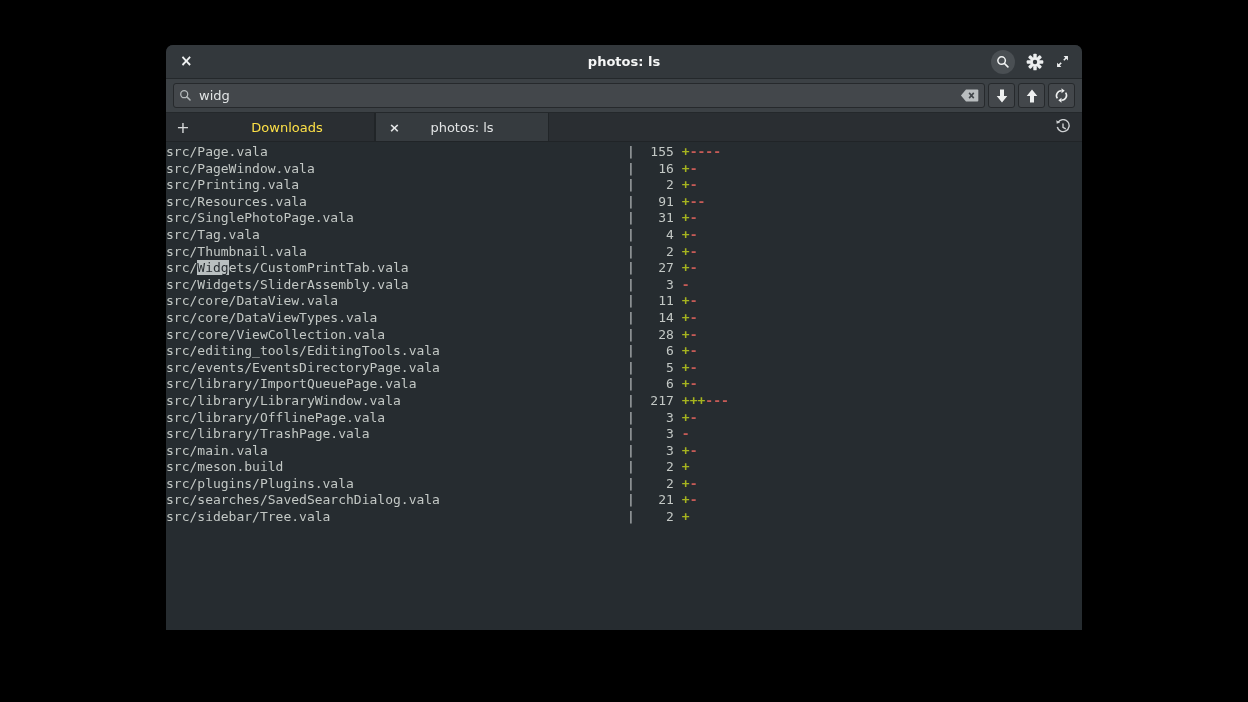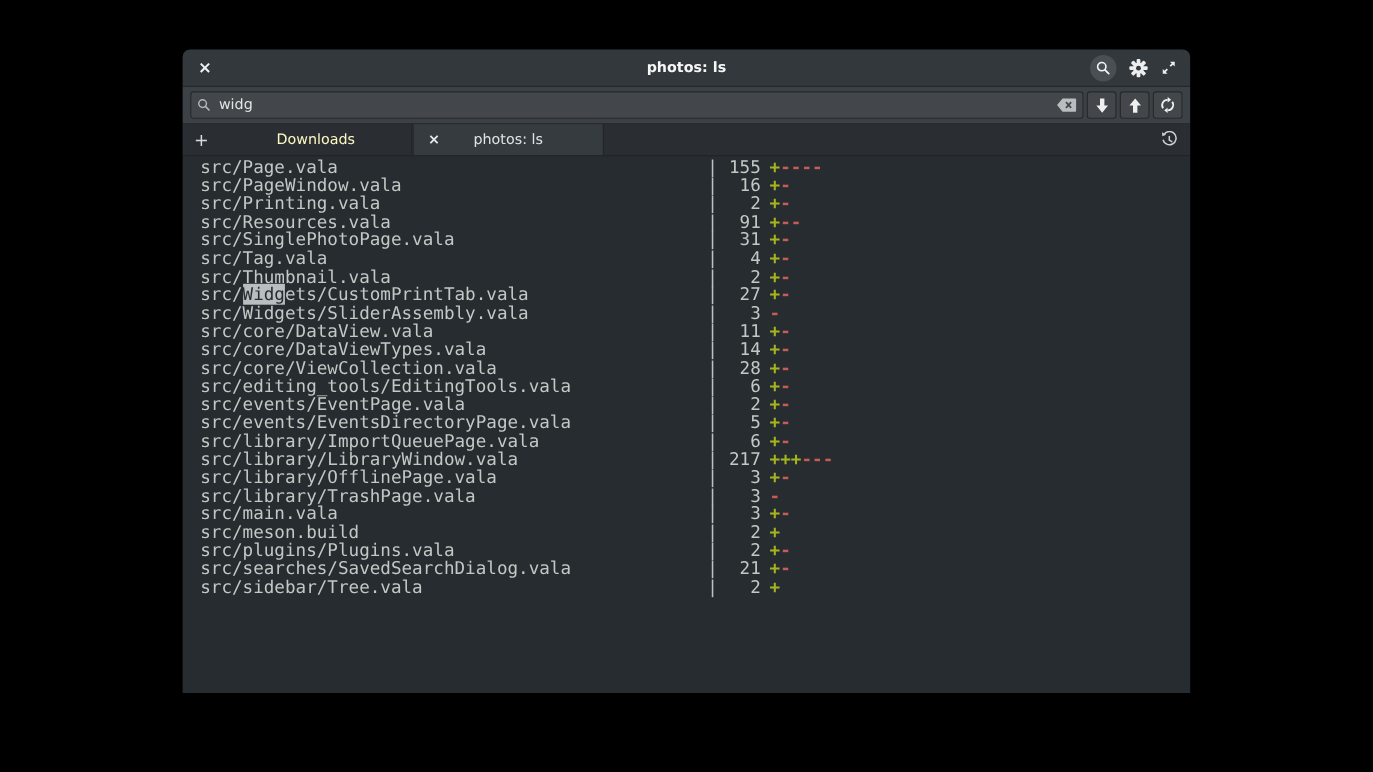--- a/index.html
+++ b/index.html
@@ -31,31 +31,31 @@
   .entry-spacer { flex:1; }
   .sb-btn { width:27px; height:25px; margin-left:3px; background:#43474b; border:1px solid #26292c;
             border-radius:3px; display:flex; align-items:center; justify-content:center; }
 
   
   .tabbar { height:29px; flex:0 0 29px; background:#2a2e32; border-bottom:1px solid #202427;
             display:flex; align-items:stretch; }
   .newtab-btn { width:34px; display:flex; align-items:center; justify-content:center;
                 color:#d8dadb; font-size:16px; font-weight:400; }
   .tab { display:flex; align-items:center; justify-content:center; font-size:13px;
-         color:#fef9c3; border-right:1px solid #212528; position:relative; }
+         color:#fde047; border-right:1px solid #212528; position:relative; }
   .tab.inactive { width:175px; }
   .tab.active { width:174px; background:#363b3f; color:#e1e3e4; border-left:1px solid #212528; }
   .tab .tab-close { position:absolute; left:13px; top:50%; transform:translateY(-50%);
                     color:#e6e8e9; font-size:13px; font-weight:700; line-height:1; }
   .tab-spacer { flex:1; }
   .history-btn { width:38px; display:flex; align-items:center; justify-content:center; }
 
   
-  .terminal { flex:1; overflow:hidden; padding:2px 0 0 16px;
-              font-family:"DejaVu Sans Mono", monospace; font-size:16px; line-height:16.6px;
+  .terminal { flex:1; overflow:hidden; padding:2px 0 0 0;
+              font-family:"DejaVu Sans Mono", monospace; font-size:13px; line-height:16.6px;
               color:#c3c8c5; }
   .t-row { white-space:pre; }
   .t-name { display:inline-block; width:461px; }
   .t-pipe { color:#bcc1c3; }
   .t-count { display:inline-block; width:39px; text-align:right; }
   .t-signs { margin-left:8px; font-weight:700; }
   .t-signs .plus  { color:var(--plus-color,#a6b41f); }
   .t-signs .minus { color:var(--minus-color,#c75b57); }
   .t-match { background:var(--match-bg,#b9bfc0); color:#272d31; }
 
@@ -182,21 +182,20 @@
       <div class="t-row"><span class="t-name">src/Resources.vala</span><span class="t-pipe">|</span><span class="t-count">91</span><span class="t-signs"><span class="plus">+</span><span class="minus">-</span><span class="minus">-</span></span></div>
       <div class="t-row"><span class="t-name">src/SinglePhotoPage.vala</span><span class="t-pipe">|</span><span class="t-count">31</span><span class="t-signs"><span class="plus">+</span><span class="minus">-</span></span></div>
       <div class="t-row"><span class="t-name">src/Tag.vala</span><span class="t-pipe">|</span><span class="t-count">4</span><span class="t-signs"><span class="plus">+</span><span class="minus">-</span></span></div>
       <div class="t-row"><span class="t-name">src/Thumbnail.vala</span><span class="t-pipe">|</span><span class="t-count">2</span><span class="t-signs"><span class="plus">+</span><span class="minus">-</span></span></div>
       <div class="t-row"><span class="t-name">src/<span class="t-match">Widg</span>ets/CustomPrintTab.vala</span><span class="t-pipe">|</span><span class="t-count">27</span><span class="t-signs"><span class="plus">+</span><span class="minus">-</span></span></div>
       <div class="t-row"><span class="t-name">src/Widgets/SliderAssembly.vala</span><span class="t-pipe">|</span><span class="t-count">3</span><span class="t-signs"><span class="minus">-</span></span></div>
       <div class="t-row"><span class="t-name">src/core/DataView.vala</span><span class="t-pipe">|</span><span class="t-count">11</span><span class="t-signs"><span class="plus">+</span><span class="minus">-</span></span></div>
       <div class="t-row"><span class="t-name">src/core/DataViewTypes.vala</span><span class="t-pipe">|</span><span class="t-count">14</span><span class="t-signs"><span class="plus">+</span><span class="minus">-</span></span></div>
       <div class="t-row"><span class="t-name">src/core/ViewCollection.vala</span><span class="t-pipe">|</span><span class="t-count">28</span><span class="t-signs"><span class="plus">+</span><span class="minus">-</span></span></div>
       <div class="t-row"><span class="t-name">src/editing_tools/EditingTools.vala</span><span class="t-pipe">|</span><span class="t-count">6</span><span class="t-signs"><span class="plus">+</span><span class="minus">-</span></span></div>
-      <div class="t-row"><span class="t-name">src/events/EventPage.vala</span><span class="t-pipe">|</span><span class="t-count">2</span><span class="t-signs"><span class="plus">+</span><span class="minus">-</span></span></div>
       <div class="t-row"><span class="t-name">src/events/EventsDirectoryPage.vala</span><span class="t-pipe">|</span><span class="t-count">5</span><span class="t-signs"><span class="plus">+</span><span class="minus">-</span></span></div>
       <div class="t-row"><span class="t-name">src/library/ImportQueuePage.vala</span><span class="t-pipe">|</span><span class="t-count">6</span><span class="t-signs"><span class="plus">+</span><span class="minus">-</span></span></div>
       <div class="t-row"><span class="t-name">src/library/LibraryWindow.vala</span><span class="t-pipe">|</span><span class="t-count">217</span><span class="t-signs"><span class="plus">+</span><span class="plus">+</span><span class="plus">+</span><span class="minus">-</span><span class="minus">-</span><span class="minus">-</span></span></div>
       <div class="t-row"><span class="t-name">src/library/OfflinePage.vala</span><span class="t-pipe">|</span><span class="t-count">3</span><span class="t-signs"><span class="plus">+</span><span class="minus">-</span></span></div>
       <div class="t-row"><span class="t-name">src/library/TrashPage.vala</span><span class="t-pipe">|</span><span class="t-count">3</span><span class="t-signs"><span class="minus">-</span></span></div>
       <div class="t-row"><span class="t-name">src/main.vala</span><span class="t-pipe">|</span><span class="t-count">3</span><span class="t-signs"><span class="plus">+</span><span class="minus">-</span></span></div>
       <div class="t-row"><span class="t-name">src/meson.build</span><span class="t-pipe">|</span><span class="t-count">2</span><span class="t-signs"><span class="plus">+</span></span></div>
       <div class="t-row"><span class="t-name">src/plugins/Plugins.vala</span><span class="t-pipe">|</span><span class="t-count">2</span><span class="t-signs"><span class="plus">+</span><span class="minus">-</span></span></div>
       <div class="t-row"><span class="t-name">src/searches/SavedSearchDialog.vala</span><span class="t-pipe">|</span><span class="t-count">21</span><span class="t-signs"><span class="plus">+</span><span class="minus">-</span></span></div>
       <div class="t-row"><span class="t-name">src/sidebar/Tree.vala</span><span class="t-pipe">|</span><span class="t-count">2</span><span class="t-signs"><span class="plus">+</span></span></div>

